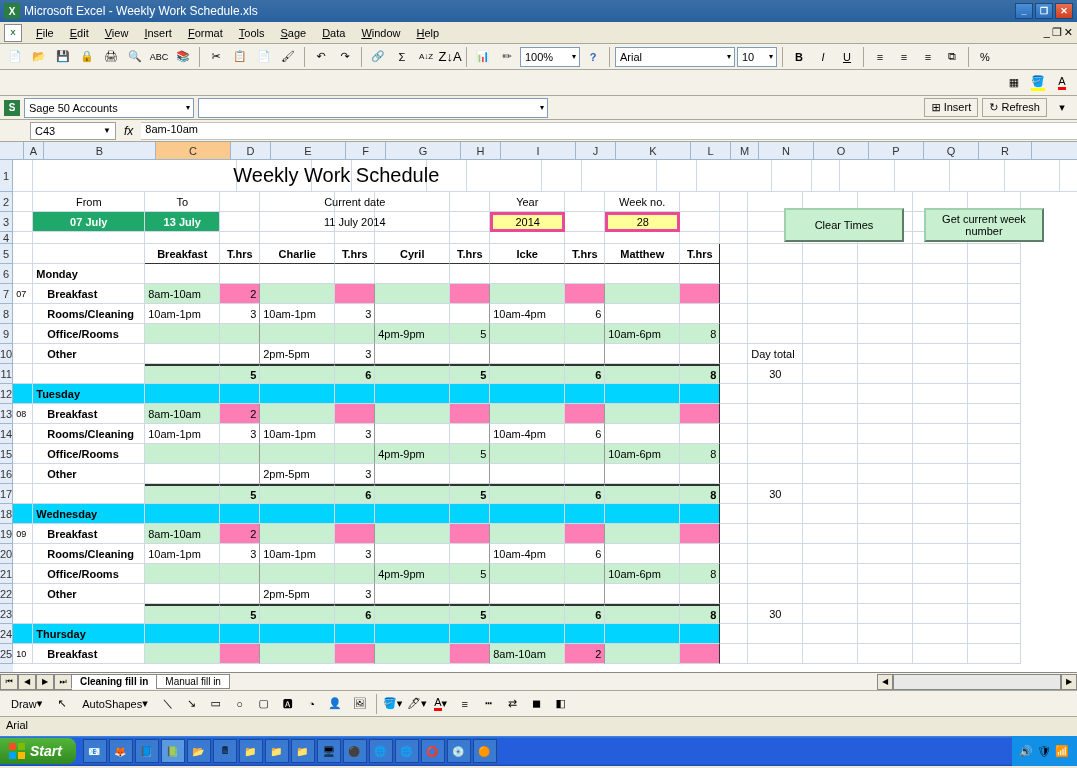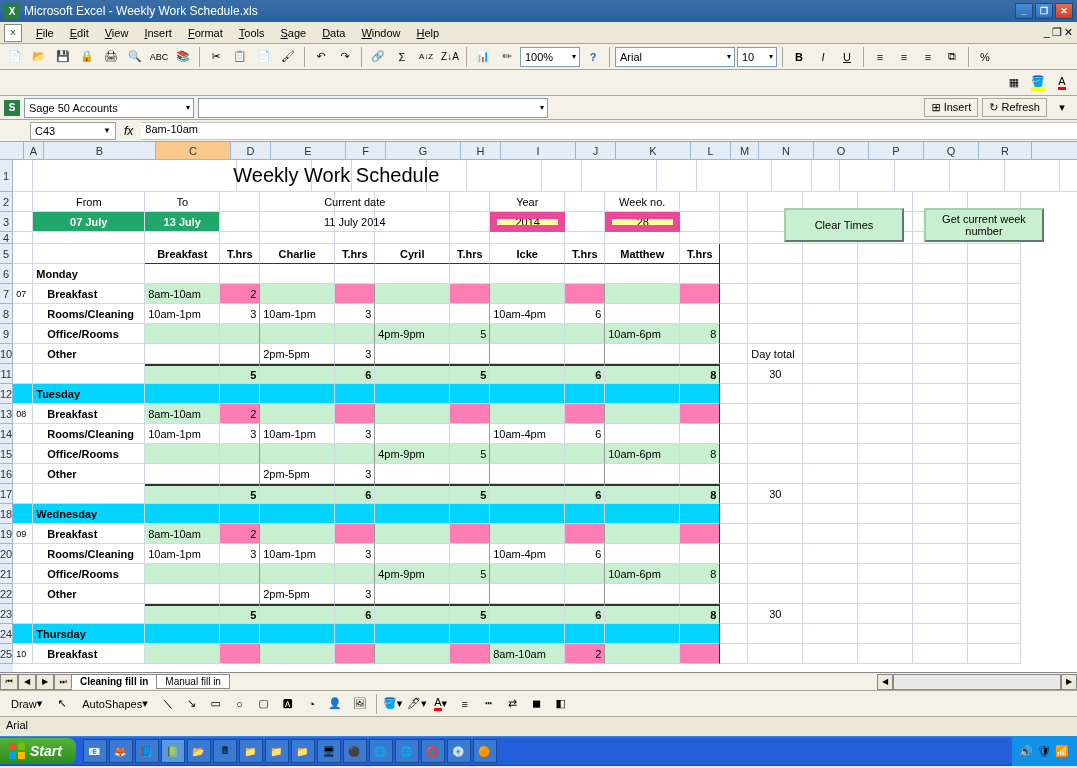--- a/index.html
+++ b/index.html
@@ -47,21 +47,21 @@
 .rowheaders { width: 24px; background: #e4ecf7; }
 .rowhead { height: 20px; border-bottom: 1px solid #9eb6ce; border-right: 1px solid #9eb6ce; display: flex; align-items: center; justify-content: center; font-size: 11px; color: #333; }
 .grid { position: relative; }
 .row { display: flex; height: 20px; }
 .cell { border-right: 1px solid #d0d7e5; border-bottom: 1px solid #d0d7e5; display: flex; align-items: center; padding: 0 3px; font-size: 11px; overflow: hidden; white-space: nowrap; }
 .cell.big { font-size: 20px; font-family: Arial; }
 .cell.center { justify-content: center; }
 .cell.right { justify-content: flex-end; }
 .cell.bold { font-weight: bold; }
 .cell.green { background: #1fa869; color: #fff; }
-.cell.yel { background: #ffff99; border: 7px solid #ec4899; }
+.cell.yel { background: #ffff99; border: 3px solid #ec4899; }
 .cell.cyan { background: #00d4ff; }
 .cell.lgreen { background: #c8f0d0; }
 .cell.pink { background: #ff7db5; }
 .xlbtn { background: #c8f0d0; border: 2px outset #a0d0b0; display: flex; align-items: center; justify-content: center; font-size: 11px; text-align: center; }
 
 
 .sheettabs { height: 18px; background: #f4f2e8; display: flex; align-items: center; border-top: 1px solid #888; font-size: 10px; }
 .navbtn { width: 18px; height: 16px; border: 1px solid #888; background: #ece9d8; display: flex; align-items: center; justify-content: center; font-size: 8px; }
 .tab { border: 1px solid #888; padding: 1px 8px; background: #fff; margin-left: -1px; }
 .tab.active { font-weight: bold; background: #fff; border-bottom: 1px solid #fff; }
@@ -131,21 +131,21 @@
   <div class="tbtn">📋</div>
   <div class="tbtn">📄</div>
   <div class="tbtn">🖌</div>
   <div class="tsep"></div>
   <div class="tbtn">↶</div>
   <div class="tbtn">↷</div>
   <div class="tsep"></div>
   <div class="tbtn">🔗</div>
   <div class="tbtn">Σ</div>
   <div class="tbtn" style="font-size:8px">A↓Z</div>
-  <div class="tbtn" style="font-size:10px">Z↓A</div>
+  <div class="tbtn" style="font-size:13px">Z↓A</div>
   <div class="tsep"></div>
   <div class="tbtn">📊</div>
   <div class="tbtn">✏</div>
   <div class="tcombo" style="width:60px">
       <span>100%</span>
     </div>
   <div class="tbtn" style="color:#3060c0;font-weight:bold">?</div>
   <div class="tsep"></div>
   <div class="tcombo" style="width:120px">
       <span>Arial</span>

